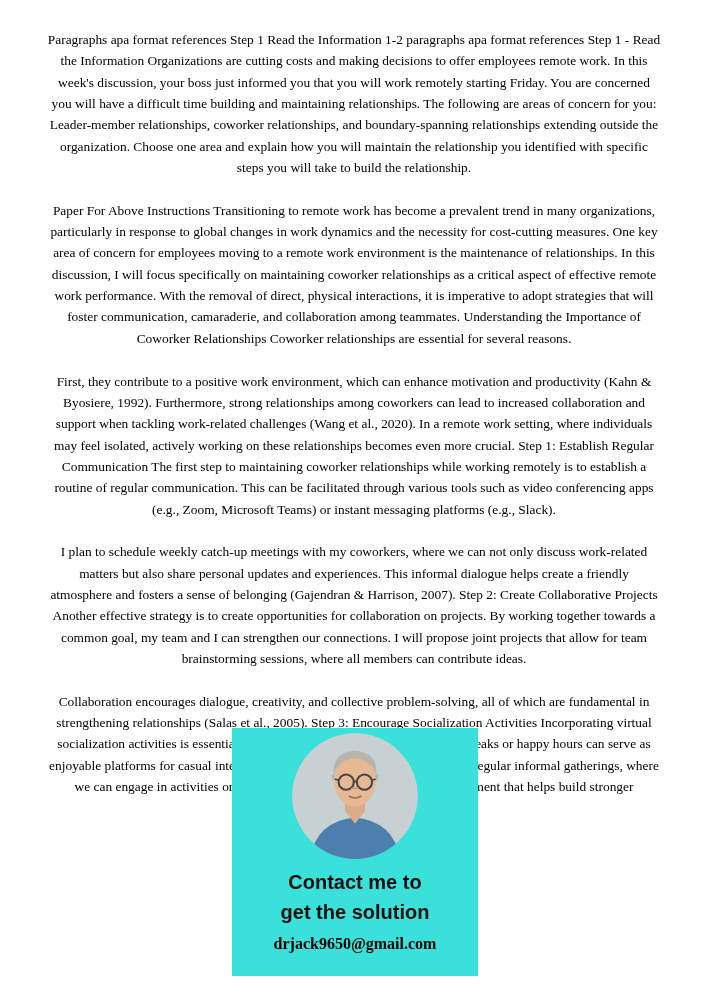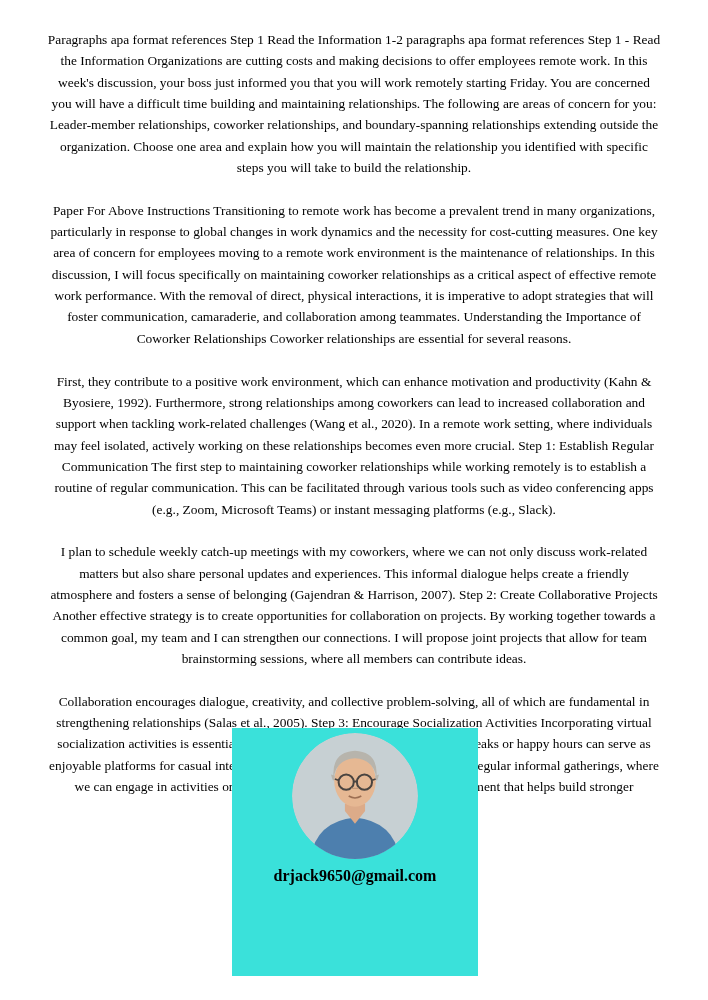--- a/index.html
+++ b/index.html
@@ -90,18 +90,20 @@
         <circle cx="43" cy="39" r="6" fill="none" stroke="#4a4440" stroke-width="1.6"></circle>
         <circle cx="57.5" cy="39" r="6" fill="none" stroke="#4a4440" stroke-width="1.6"></circle>
         <line x1="49" y1="38.4" x2="51.6" y2="38.4" stroke="#4a4440" stroke-width="1.6"></line>
         <line x1="36.8" y1="37.5" x2="34" y2="36.5" stroke="#4a4440" stroke-width="1.4"></line>
         <line x1="63.6" y1="37.5" x2="66.4" y2="36.5" stroke="#4a4440" stroke-width="1.4"></line>
         <path d="M45 50 Q50 53 55 50" fill="none" stroke="#9c6e52" stroke-width="1.2"></path>
         <path d="M47 44 L53 44" stroke="#c49877" stroke-width="1" fill="none"></path>
       </svg>
     </div>
 
+    <div class="promo-line first">Contact me to</div>
 
+    <div class="promo-line">get the solution</div>
 
     <div class="promo-email">drjack9650@gmail.com</div>
   </div>
 
 </div>
 
 </body></html>

